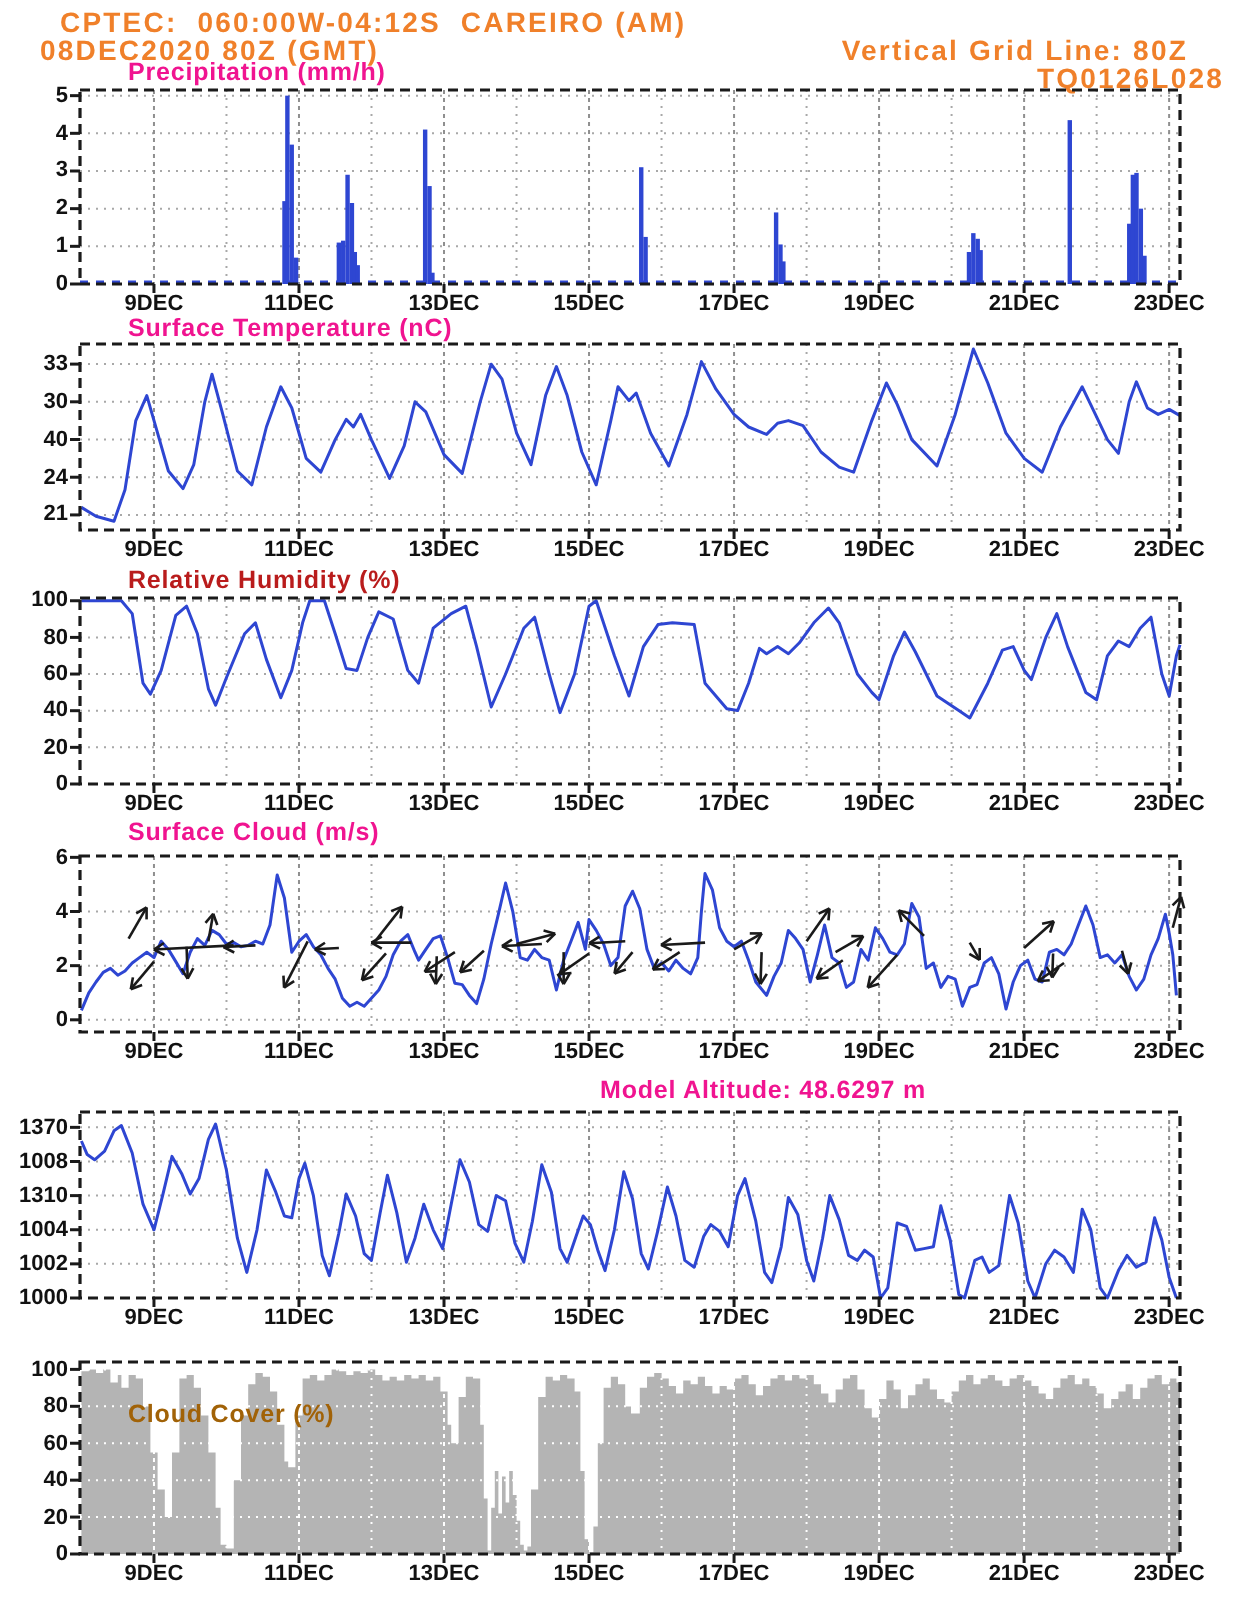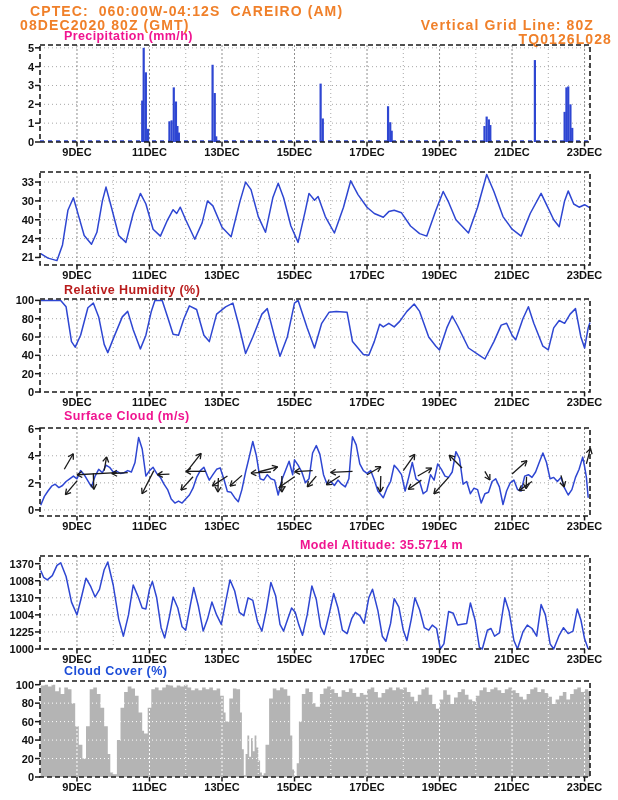--- a/index.html
+++ b/index.html
@@ -395,20 +395,21 @@
       <div class="tick-label ylab" style="left: 2px; top: 60.6602px; width: 32px;">4</div>
       <div class="tick-label ylab" style="left: 2px; top: 41.8252px; width: 32px;">5</div>
       <div class="tick-label xlab" style="left: 52.9809px; top: 146px; width: 48px;">9DEC</div>
       <div class="tick-label xlab" style="left: 125.492px; top: 146px; width: 48px;">11DEC</div>
       <div class="tick-label xlab" style="left: 198.004px; top: 146px; width: 48px;">13DEC</div>
       <div class="tick-label xlab" style="left: 270.515px; top: 146px; width: 48px;">15DEC</div>
       <div class="tick-label xlab" style="left: 343.027px; top: 146px; width: 48px;">17DEC</div>
       <div class="tick-label xlab" style="left: 415.539px; top: 146px; width: 48px;">19DEC</div>
       <div class="tick-label xlab" style="left: 488.05px; top: 146px; width: 48px;">21DEC</div>
       <div class="tick-label xlab" style="left: 560.562px; top: 146px; width: 48px;">23DEC</div>
+      <div class="panel-title" style="left: 64px; top: 157px; color: rgb(240, 20, 144);">Surface Temperature (nC)</div>
       <div class="tick-label ylab" style="left: 2px; top: 251.459px; width: 32px;">21</div>
       <div class="tick-label ylab" style="left: 2px; top: 232.608px; width: 32px;">24</div>
       <div class="tick-label ylab" style="left: 2px; top: 213.757px; width: 32px;">40</div>
       <div class="tick-label ylab" style="left: 2px; top: 194.905px; width: 32px;">30</div>
       <div class="tick-label ylab" style="left: 2px; top: 176.054px; width: 32px;">33</div>
       <div class="tick-label xlab" style="left: 52.9809px; top: 269px; width: 48px;">9DEC</div>
       <div class="tick-label xlab" style="left: 125.492px; top: 269px; width: 48px;">11DEC</div>
       <div class="tick-label xlab" style="left: 198.004px; top: 269px; width: 48px;">13DEC</div>
       <div class="tick-label xlab" style="left: 270.515px; top: 269px; width: 48px;">15DEC</div>
       <div class="tick-label xlab" style="left: 343.027px; top: 269px; width: 48px;">17DEC</div>
@@ -436,36 +437,36 @@
       <div class="tick-label ylab" style="left: 2px; top: 449.754px; width: 32px;">4</div>
       <div class="tick-label ylab" style="left: 2px; top: 422.677px; width: 32px;">6</div>
       <div class="tick-label xlab" style="left: 52.9809px; top: 520px; width: 48px;">9DEC</div>
       <div class="tick-label xlab" style="left: 125.492px; top: 520px; width: 48px;">11DEC</div>
       <div class="tick-label xlab" style="left: 198.004px; top: 520px; width: 48px;">13DEC</div>
       <div class="tick-label xlab" style="left: 270.515px; top: 520px; width: 48px;">15DEC</div>
       <div class="tick-label xlab" style="left: 343.027px; top: 520px; width: 48px;">17DEC</div>
       <div class="tick-label xlab" style="left: 415.539px; top: 520px; width: 48px;">19DEC</div>
       <div class="tick-label xlab" style="left: 488.05px; top: 520px; width: 48px;">21DEC</div>
       <div class="tick-label xlab" style="left: 560.562px; top: 520px; width: 48px;">23DEC</div>
-      <div class="panel-title" style="left: 300px; top: 538px; color: rgb(240, 20, 144);">Model Altitude: 35.5714 m</div>
+      <div class="panel-title" style="left: 300px; top: 538px; color: rgb(240, 20, 144);">Model Altitude: 48.6297 m</div>
       <div class="tick-label ylab" style="left: 2px; top: 643px; width: 32px;">1000</div>
-      <div class="tick-label ylab" style="left: 2px; top: 625.936px; width: 32px;">1225</div>
+      <div class="tick-label ylab" style="left: 2px; top: 625.936px; width: 32px;">1002</div>
       <div class="tick-label ylab" style="left: 2px; top: 608.872px; width: 32px;">1004</div>
       <div class="tick-label ylab" style="left: 2px; top: 591.807px; width: 32px;">1310</div>
       <div class="tick-label ylab" style="left: 2px; top: 574.743px; width: 32px;">1008</div>
       <div class="tick-label ylab" style="left: 2px; top: 557.679px; width: 32px;">1370</div>
       <div class="tick-label xlab" style="left: 52.9809px; top: 653px; width: 48px;">9DEC</div>
       <div class="tick-label xlab" style="left: 125.492px; top: 653px; width: 48px;">11DEC</div>
       <div class="tick-label xlab" style="left: 198.004px; top: 653px; width: 48px;">13DEC</div>
       <div class="tick-label xlab" style="left: 270.515px; top: 653px; width: 48px;">15DEC</div>
       <div class="tick-label xlab" style="left: 343.027px; top: 653px; width: 48px;">17DEC</div>
       <div class="tick-label xlab" style="left: 415.539px; top: 653px; width: 48px;">19DEC</div>
       <div class="tick-label xlab" style="left: 488.05px; top: 653px; width: 48px;">21DEC</div>
       <div class="tick-label xlab" style="left: 560.562px; top: 653px; width: 48px;">23DEC</div>
-      <div class="panel-title" style="left: 64px; top: 664px; color: #1d4ed8;">Cloud Cover (%)</div>
+      <div class="panel-title" style="left: 64px; top: 700px; color: #a16207;">Cloud Cover (%)</div>
       <div class="tick-label ylab" style="left: 2px; top: 771px; width: 32px;">0</div>
       <div class="tick-label ylab" style="left: 2px; top: 752.538px; width: 32px;">20</div>
       <div class="tick-label ylab" style="left: 2px; top: 734.077px; width: 32px;">40</div>
       <div class="tick-label ylab" style="left: 2px; top: 715.615px; width: 32px;">60</div>
       <div class="tick-label ylab" style="left: 2px; top: 697.154px; width: 32px;">80</div>
       <div class="tick-label ylab" style="left: 2px; top: 678.692px; width: 32px;">100</div>
       <div class="tick-label xlab" style="left: 52.9809px; top: 781px; width: 48px;">9DEC</div>
       <div class="tick-label xlab" style="left: 125.492px; top: 781px; width: 48px;">11DEC</div>
       <div class="tick-label xlab" style="left: 198.004px; top: 781px; width: 48px;">13DEC</div>
       <div class="tick-label xlab" style="left: 270.515px; top: 781px; width: 48px;">15DEC</div>

